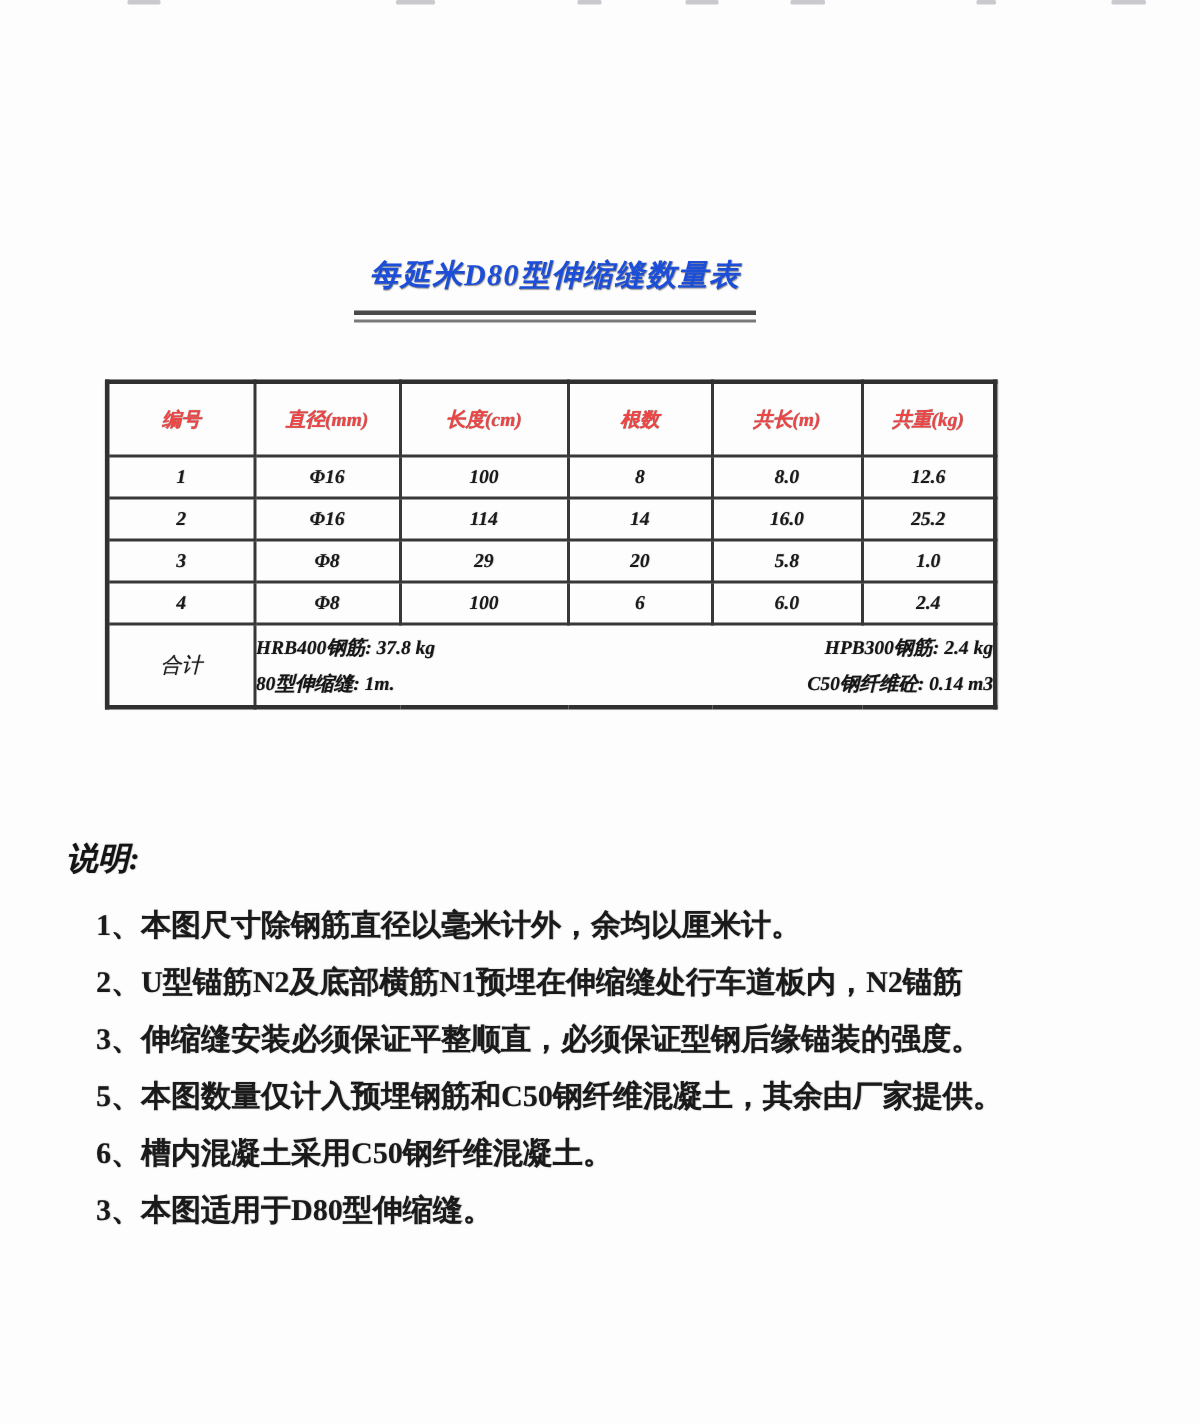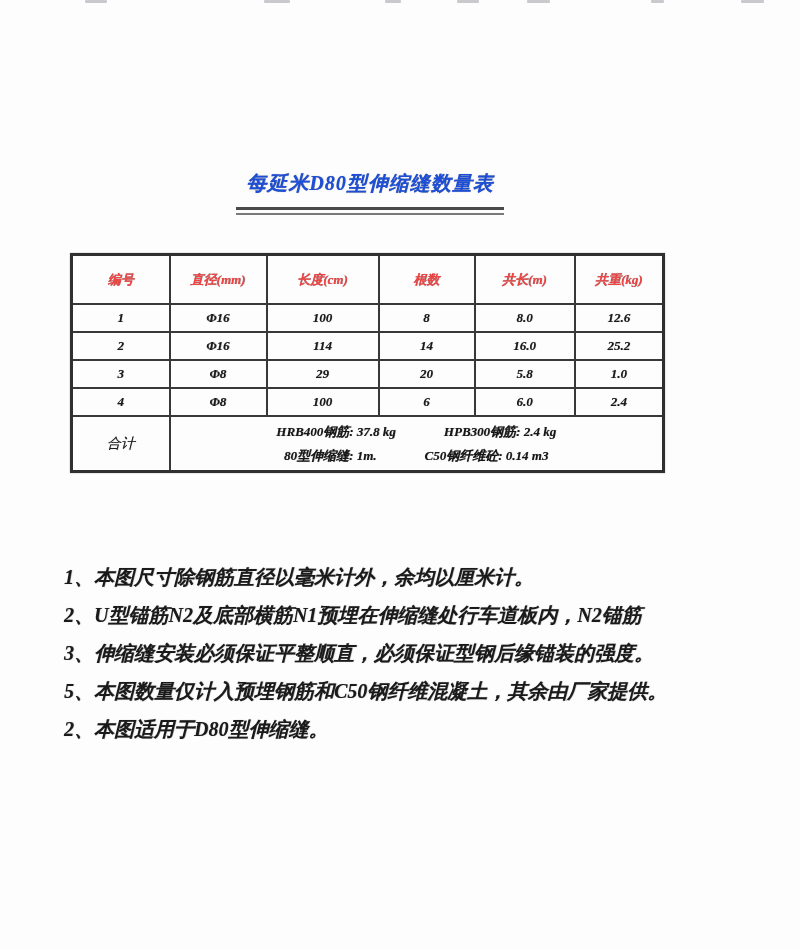--- a/index.html
+++ b/index.html
@@ -99,21 +99,21 @@
   }
   table.qty td.sum-body {
     height: 53px;
     font-size: 13px;
     font-weight: bold;
     font-style: italic;
     color: #161616;
   }
   .sum-line {
     display: flex;
-    justify-content: center;
+    justify-content: space-between;
     column-gap: 48px;
     line-height: 24px;
     white-space: nowrap;
   }
 
   
   .notes {
     position: absolute;
     left: 40px;
     top: 558px;
@@ -126,21 +126,20 @@
     margin: 0 0 12px 4px;
     color: #141414;
     text-shadow: 0.4px 0.4px 0.8px rgba(45,45,45,0.6);
   }
   .note-line {
     font-size: 20px;
     font-weight: bold;
     line-height: 38px;
     white-space: nowrap;
     color: #1a1a1a;
-    font-style: italic;
     text-shadow: 0.4px 0.4px 0.8px rgba(45,45,45,0.55);
   }
   .note-line.indent {
     padding-left: 24px;
   }
 </style>
 </head>
 <body>
 
 <div id="page">
@@ -217,20 +216,22 @@
           <div class="sum-line">
             <span>80型伸缩缝: 1m.</span>
             <span>C50钢纤维砼: 0.14 m3</span>
           </div>
         </td>
       </tr>
     </tbody>
   </table>
 
   <div class="notes">
+    <div class="notes-heading">说明:</div>
     <div class="note-line indent">1、本图尺寸除钢筋直径以毫米计外，余均以厘米计。</div>
     <div class="note-line indent">2、U型锚筋N2及底部横筋N1预埋在伸缩缝处行车道板内，N2锚筋</div>
     <div class="note-line indent">3、伸缩缝安装必须保证平整顺直，必须保证型钢后缘锚装的强度。</div>
     <div class="note-line indent">5、本图数量仅计入预埋钢筋和C50钢纤维混凝土，其余由厂家提供。</div>
-    <div class="note-line indent">2、本图适用于D80型伸缩缝。</div>
+    <div class="note-line indent">6、槽内混凝土采用C50钢纤维混凝土。</div>
+    <div class="note-line indent">3、本图适用于D80型伸缩缝。</div>
   </div>
 
 </div>
 
 </body></html>

